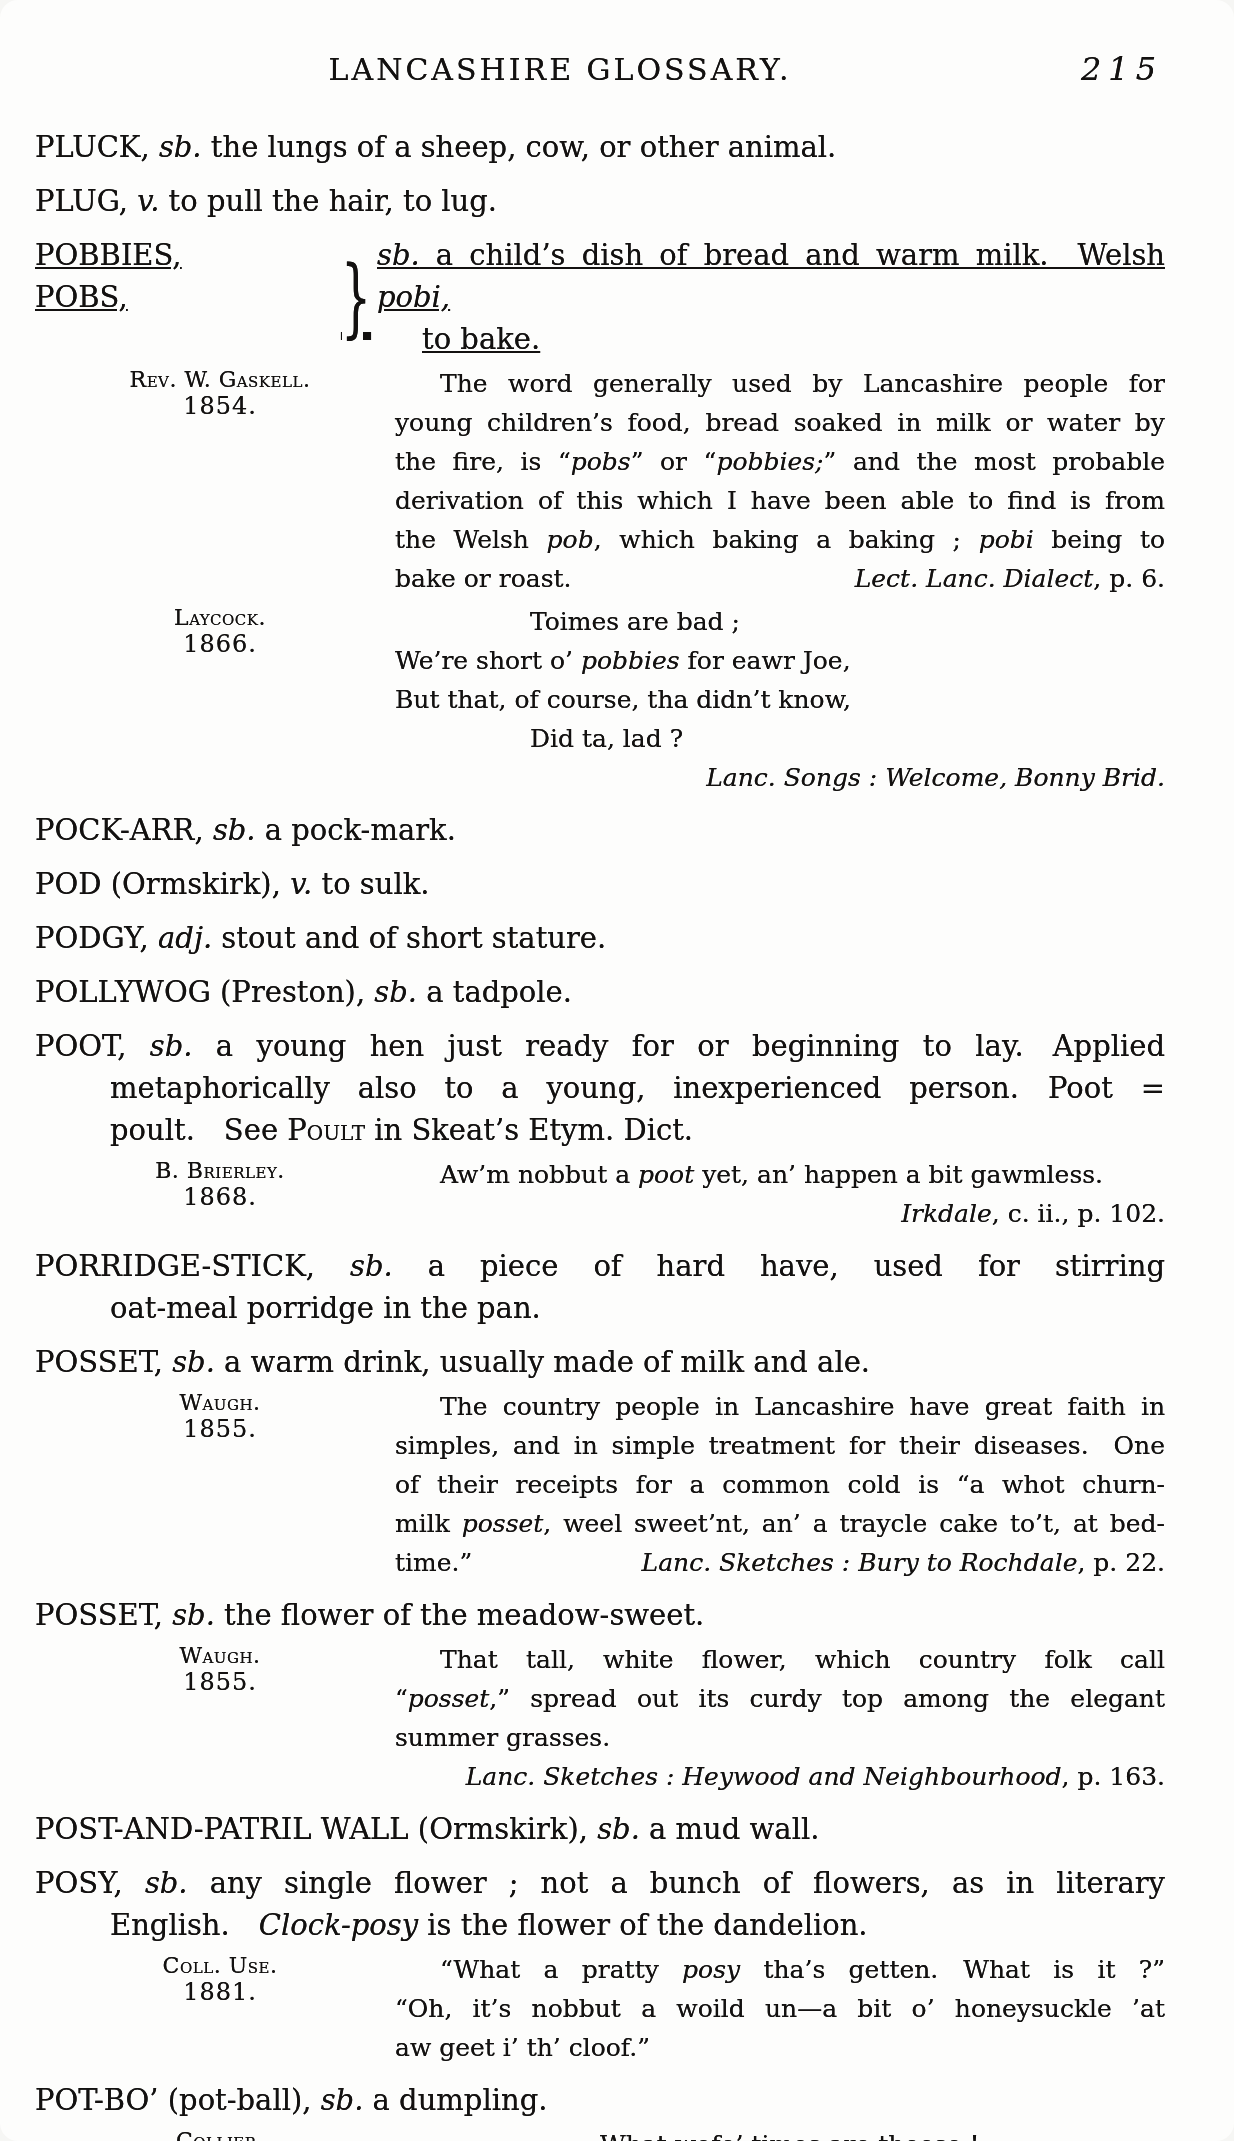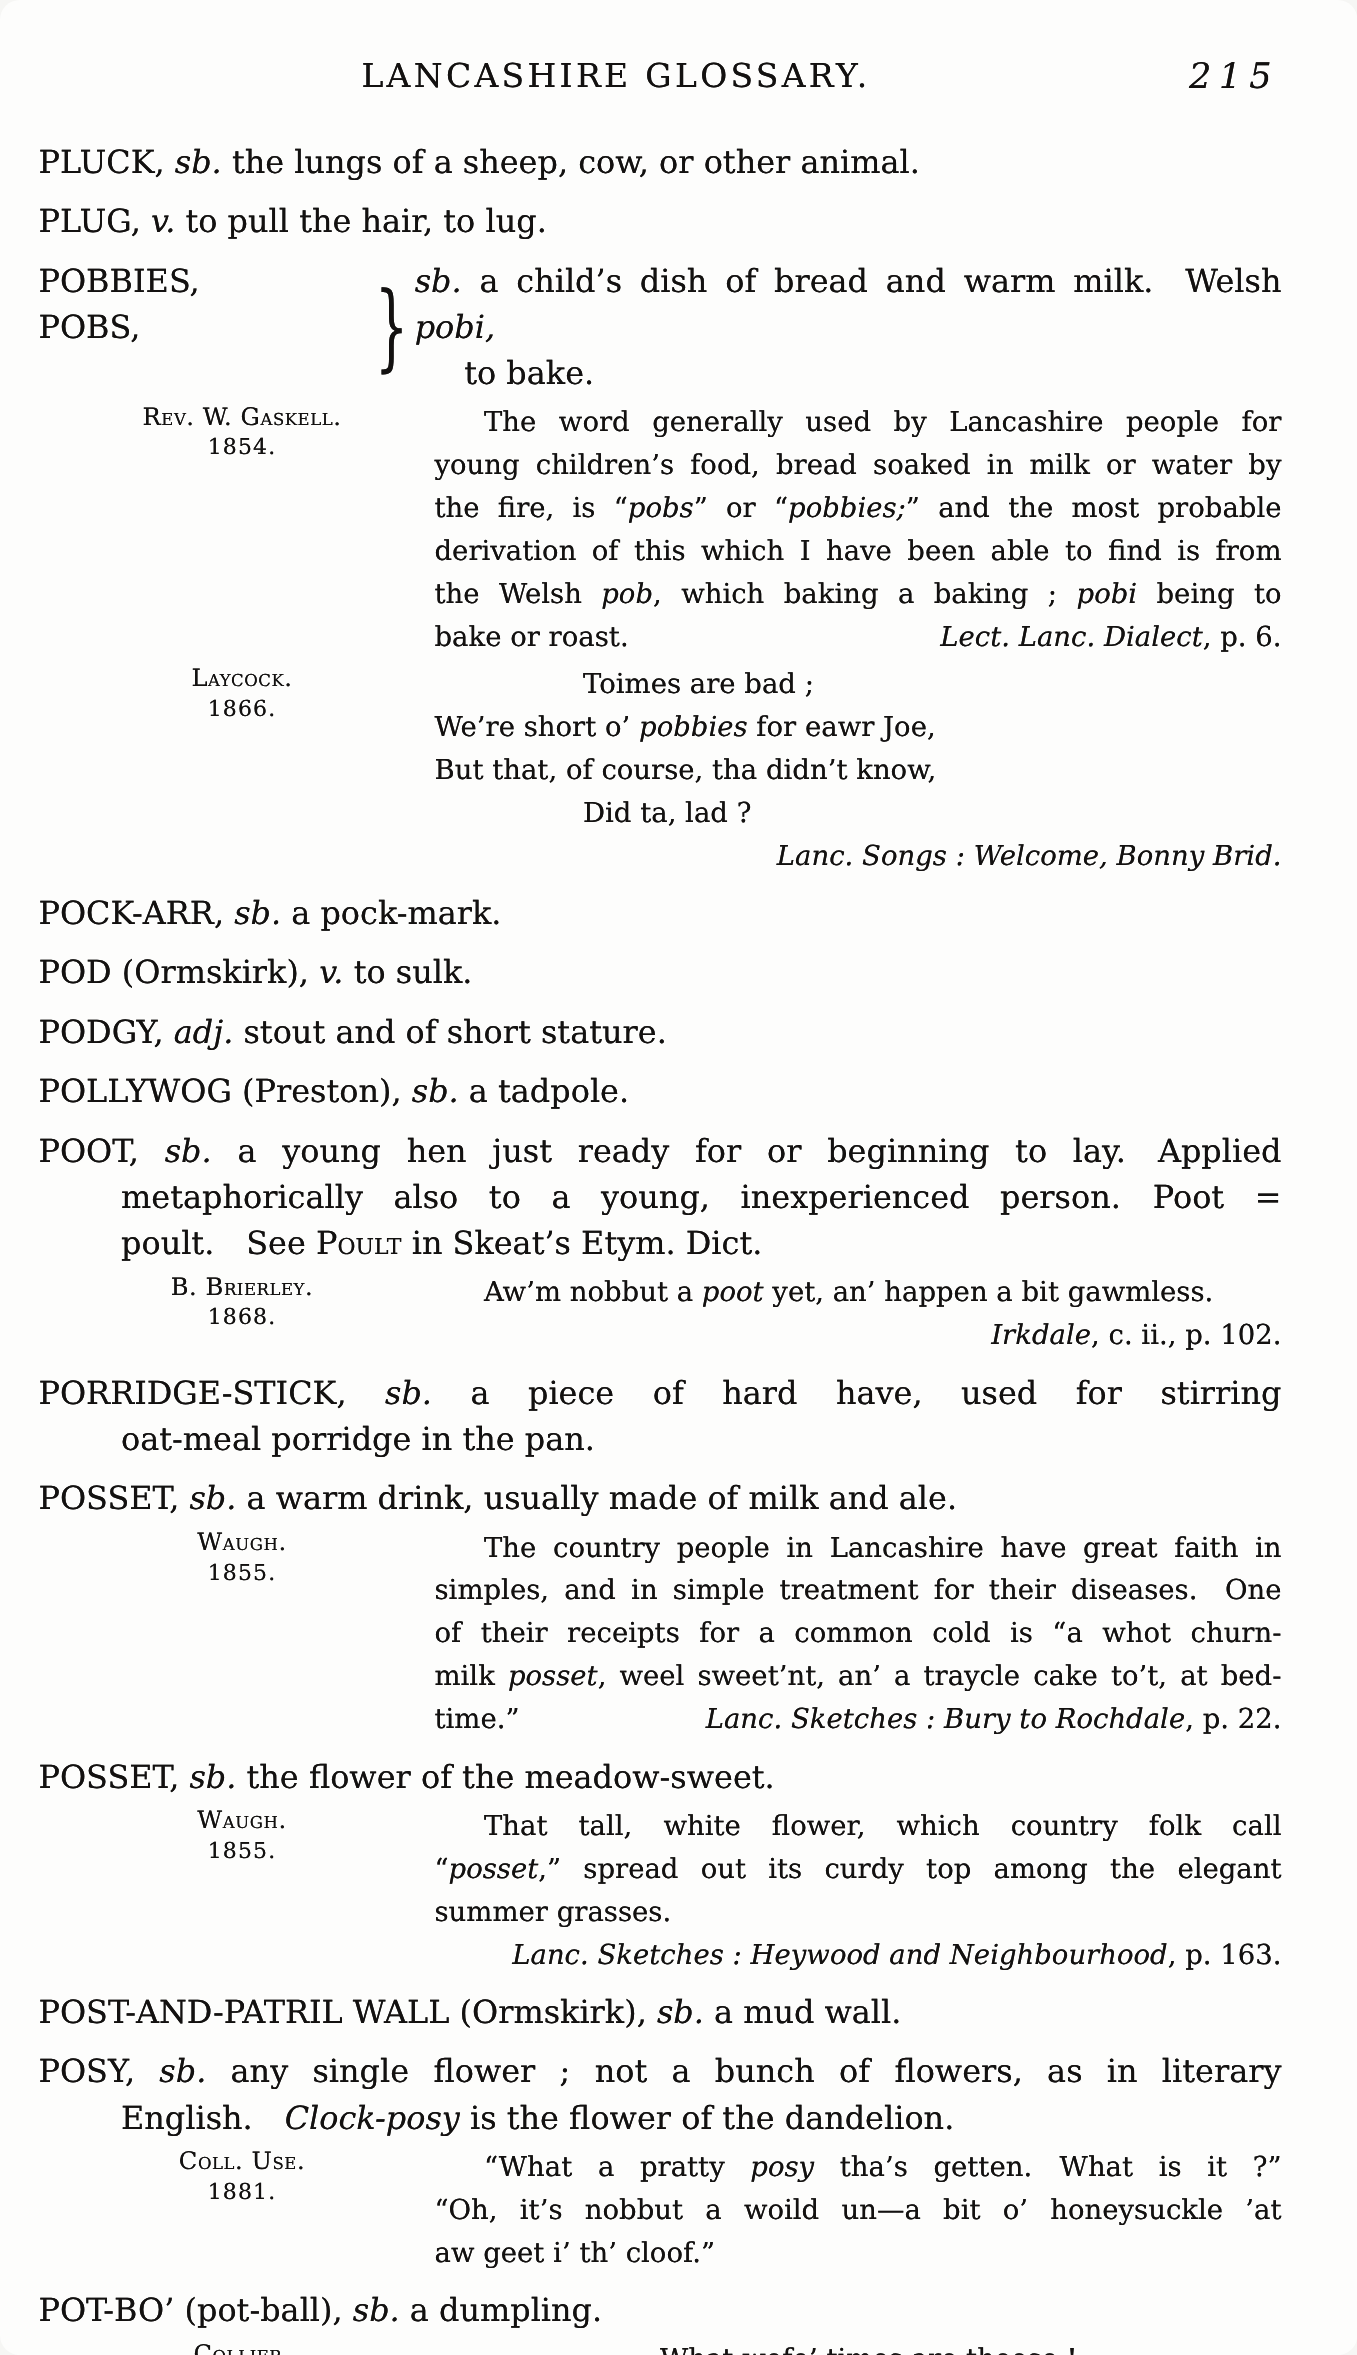--- a/index.html
+++ b/index.html
@@ -25,33 +25,33 @@
     font-size: 30px; letter-spacing: 3px; white-space: nowrap;
   }
   .page-num {
     position: absolute; right: 2px; top: -2px;
     font-size: 32px; letter-spacing: 7px; font-style: italic;
   }
   .entry { font-size: 29px; line-height: 42px; margin-top: 12px; }
   .citation { display: flex; margin-top: 4px; margin-bottom: 2px; }
   .cit-label { width: 360px; flex: none; box-sizing: border-box; padding: 3px 30px 0 40px; text-align: center; }
   .cit-source { font-variant: small-caps; font-size: 22px; line-height: 26px; letter-spacing: 0.5px; }
-  .cit-year  { font-size: 20px; line-height: 26px; letter-spacing: 1px; }
+  .cit-year  { font-size: 24px; line-height: 26px; letter-spacing: 1px; }
   .cit-body { flex: 1; font-size: 25px; line-height: 39px; }
   .line { min-height: 1em; }
   .line.j { text-align: justify; text-align-last: justify; }
   .line.r { text-align: right; }
   .line.s { display: flex; justify-content: space-between; align-items: baseline; }
   .ind-1 { padding-left: 45px; }
   .ind-3 { padding-left: 135px; }
   .ind-5 { padding-left: 205px; }
   .ind-e { padding-left: 75px; }
   .i  { font-style: italic; }
   .sc { font-variant: small-caps; }
-  .braced { display: flex; align-items: stretch; }
+  .braced { display: flex; align-items: stretch; text-decoration: underline; }
   .b-left { width: 300px; flex: none; }
   .b-brace {
     width: 42px; flex: none; display: flex; align-items: center; justify-content: center;
     font-size: 86px; transform: scaleX(0.55); font-weight: 400;
   }
   .b-right { flex: 1; }
 </style>
 </head>
 <body>
 

